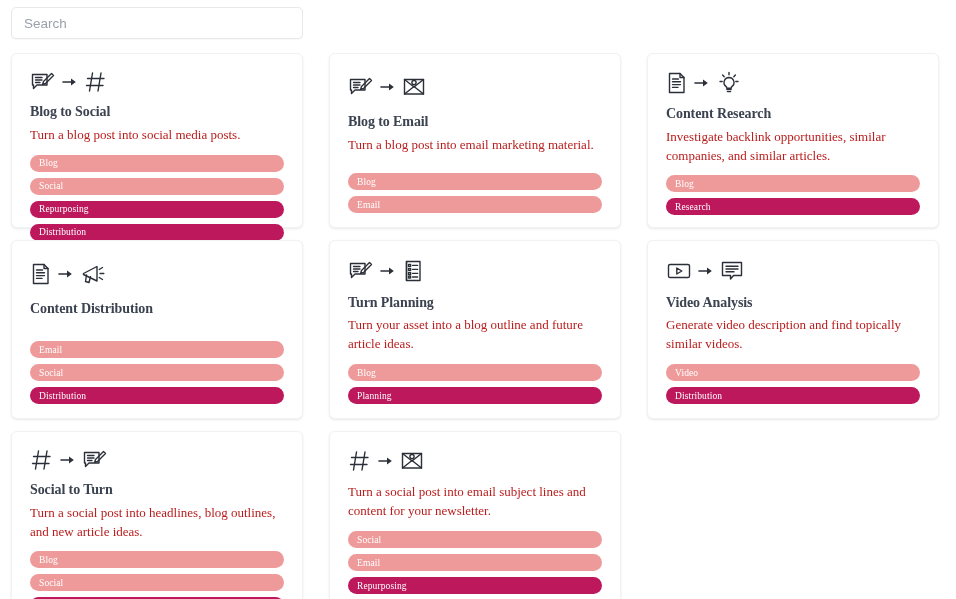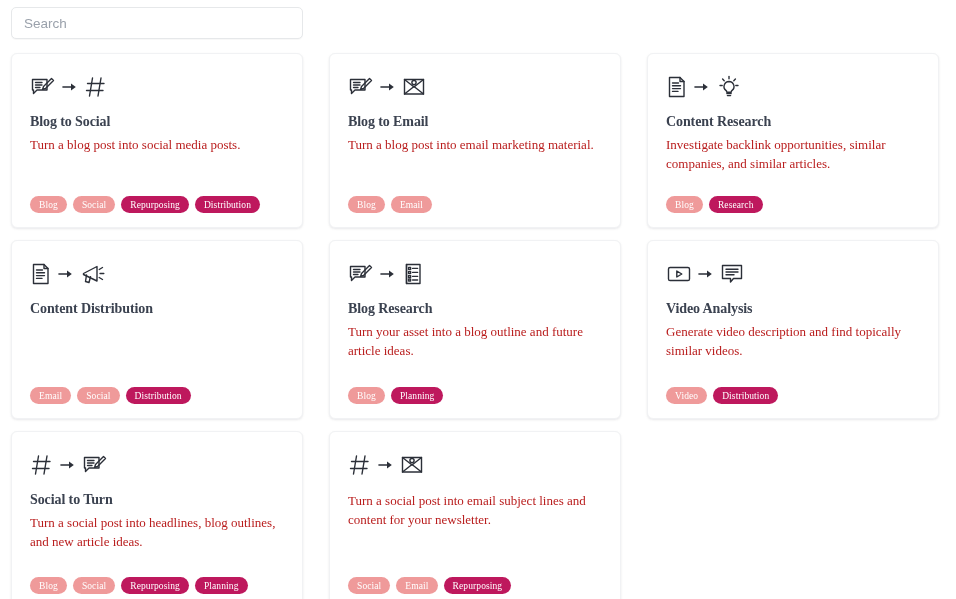--- a/index.html
+++ b/index.html
@@ -88,20 +88,21 @@
     line-height: 1.45;
     max-width: 252px;
   }
 
   .tag-row {
     margin-top: auto;
     display: flex;
     flex-wrap: wrap;
     gap: 6px;
     padding-top: 10px;
+    flex-direction: column;
   }
   .tag {
     display: inline-flex;
     align-items: center;
     height: 17px;
     padding: 0 9px;
     border-radius: 9px;
     font-size: 9.5px;
     color: #ffffff;
     letter-spacing: 0.1px;
@@ -286,21 +287,21 @@
       <rect stroke="#2b2f38" fill="none" stroke-width="1.4" stroke-linecap="round" stroke-linejoin="round" x="6.6" y="9.4" width="2" height="2"></rect>
       <rect stroke="#2b2f38" fill="none" stroke-width="1.4" stroke-linecap="round" stroke-linejoin="round" x="6.6" y="13.4" width="2" height="2"></rect>
       <rect stroke="#2b2f38" fill="none" stroke-width="1.4" stroke-linecap="round" stroke-linejoin="round" x="6.6" y="17" width="2" height="2"></rect>
       <path stroke="#2b2f38" fill="none" stroke-width="1.4" stroke-linecap="round" stroke-linejoin="round" d="M10.6 6.4 H15.6"></path>
       <path stroke="#2b2f38" fill="none" stroke-width="1.4" stroke-linecap="round" stroke-linejoin="round" d="M10.6 10.4 H15.6"></path>
       <path stroke="#2b2f38" fill="none" stroke-width="1.4" stroke-linecap="round" stroke-linejoin="round" d="M10.6 14.4 H15.6"></path>
       <path stroke="#2b2f38" fill="none" stroke-width="1.4" stroke-linecap="round" stroke-linejoin="round" d="M10.6 18 H15.6"></path>
     </svg>
           </span>
         </div>
-        <div class="card-title">Blog Research</div>
+        <div class="card-title">Turn Planning</div>
         <div class="card-desc">Turn your asset into a blog outline and future article ideas.</div>
         <div class="tag-row">
           <span class="tag red">Blog</span>
           <span class="tag green">Planning</span>
         </div>
       </div>
       <div class="card h-b">
         <div class="card-icon">
           <span>
     <svg width="26" height="20" viewBox="0 0 26 20">

